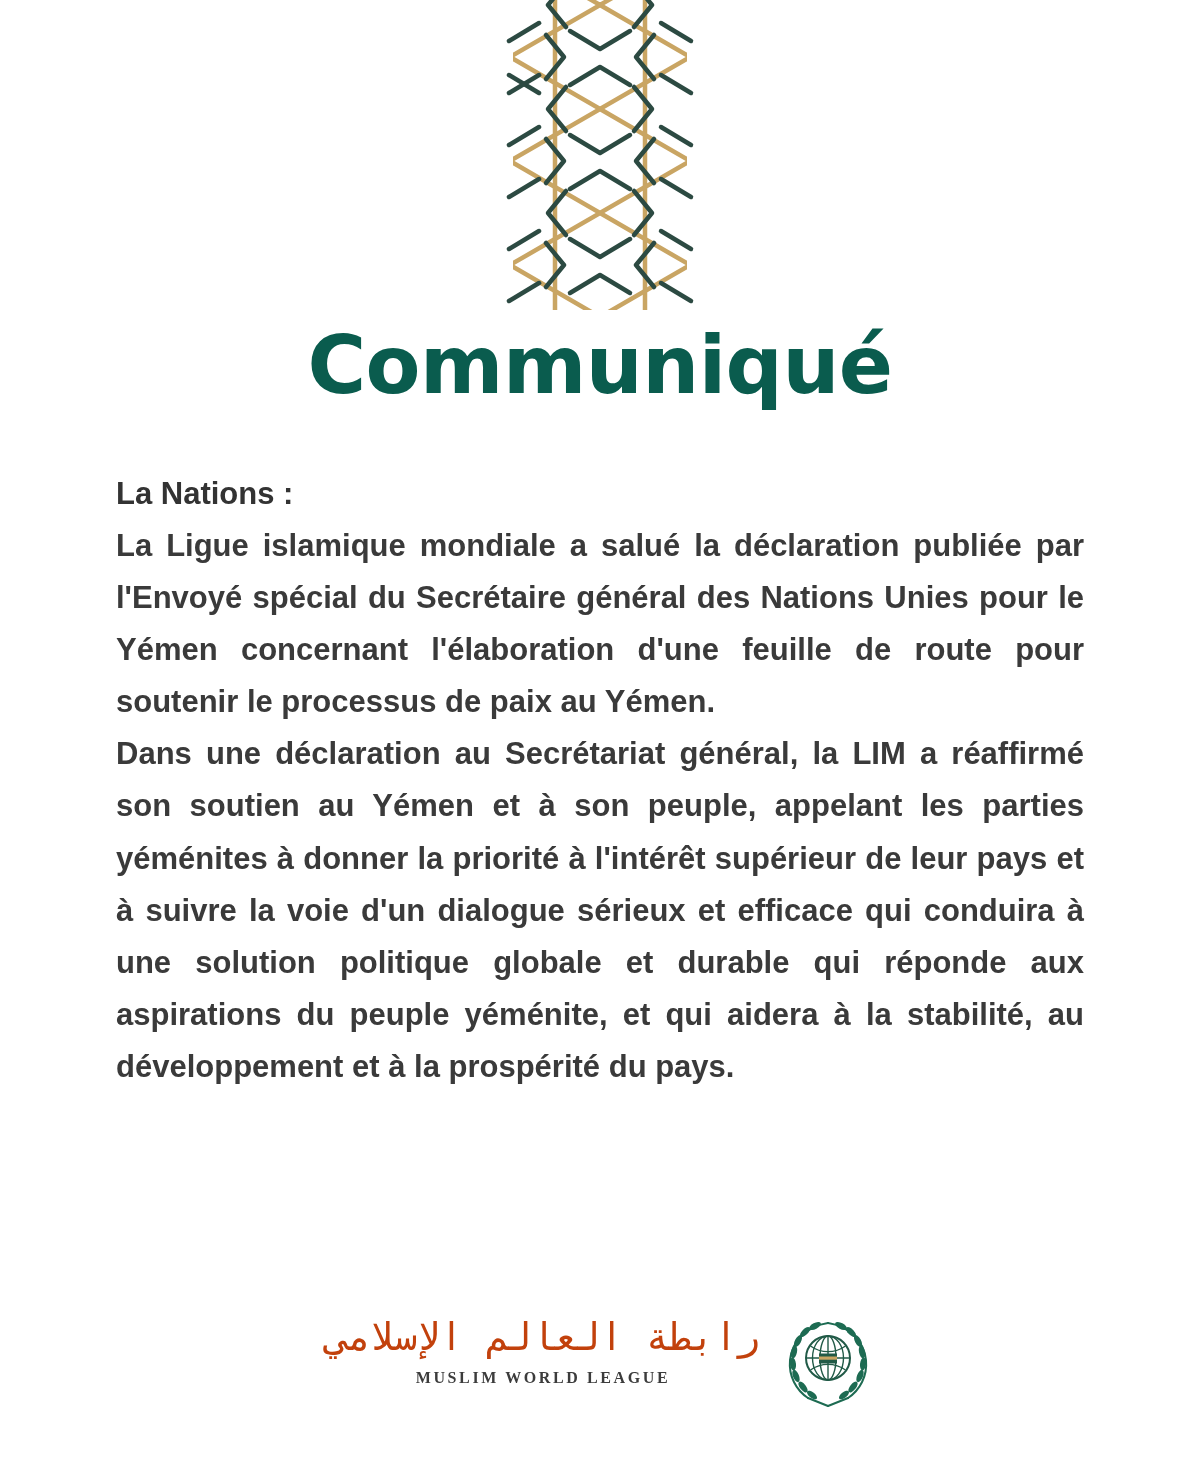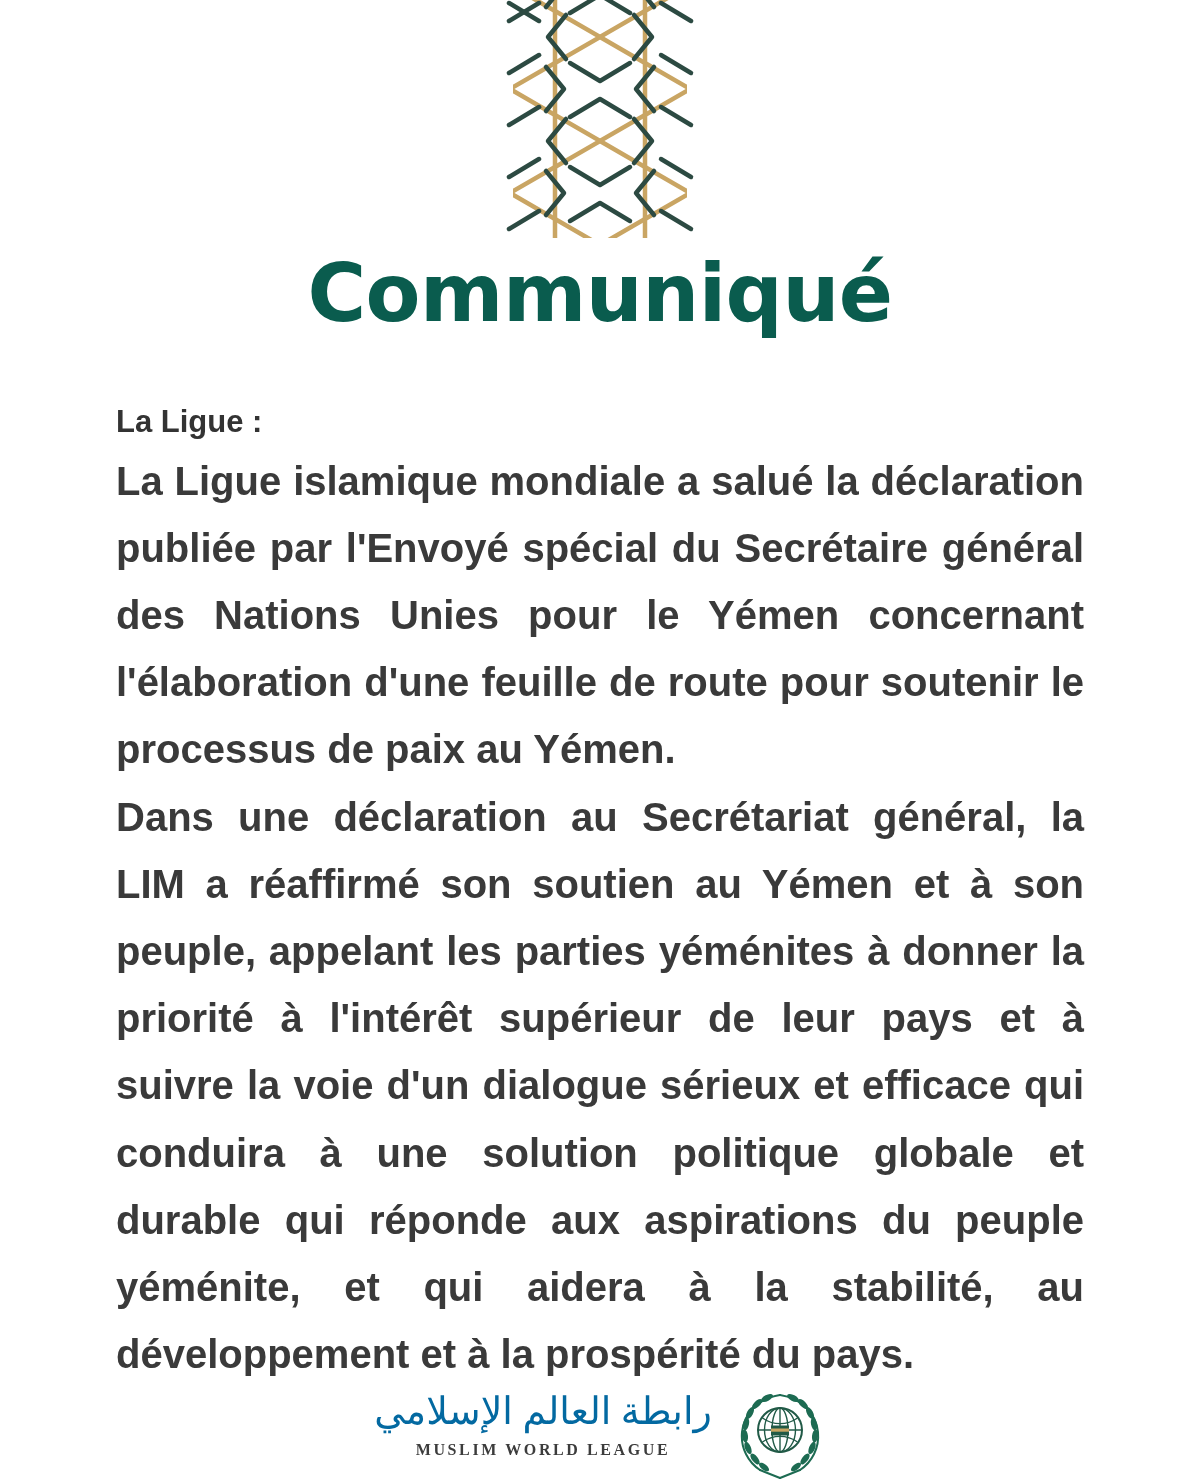--- a/index.html
+++ b/index.html
@@ -68,21 +68,21 @@
 
   .kicker {
     font-size: 31px;
     font-weight: 700;
     color: #333333;
     line-height: 1.55;
     margin-bottom: 2px;
   }
 
   .para {
-    font-size: 40px;
+    font-size: 31px;
     font-weight: 700;
     color: #3a3a3a;
     line-height: 1.68;
     text-align: justify;
     text-justify: inter-word;
   }
   .para + .para { }
   .para:last-child { text-align-last: left; }
   .para-1 { text-align-last: left; }
 
@@ -96,23 +96,23 @@
     margin-bottom: 72px;
     flex: 0 0 auto;
   }
   .wordmark {
     display: flex;
     flex-direction: column;
     align-items: center;
     padding-top: 2px;
   }
   .arabic {
-    font-family: Liberation Serif, serif;
+    font-family: Liberation Mono, monospace;
     font-size: 38px;
-    color: #0369a1;
+    color: #c2410c;
     direction: rtl;
     line-height: 1.15;
     white-space: nowrap;
     letter-spacing: 0px;
   }
   .latin {
     font-family: "Liberation Serif", serif;
     font-size: 16px;
     font-weight: 700;
     color: #3c3c3c;
@@ -225,21 +225,21 @@
         <rect x="694" y="0" width="506" height="310" fill="#ffffff"></rect>
       </g>
     </svg>
   </div>
 
   <div class="title-wrap">
     <h1 class="title">Communiqué</h1>
   </div>
 
   <div class="content">
-    <div class="kicker">La Ligue :</div>
+    <div class="kicker">La Nations :</div>
     <p class="para para-1">La Ligue islamique mondiale a salué la déclaration publiée par l'Envoyé spécial du Secrétaire général des Nations Unies pour le Yémen concernant l'élaboration d'une feuille de route pour soutenir le processus de paix au Yémen.</p>
     <p class="para para-2">Dans une déclaration au Secrétariat général, la LIM a réaffirmé son soutien au Yémen et à son peuple, appelant les parties yéménites à donner la priorité à l'intérêt supérieur de leur pays et à suivre la voie d'un dialogue sérieux et efficace qui conduira à une solution politique globale et durable qui réponde aux aspirations du peuple yéménite, et qui aidera à la stabilité, au développement et à la prospérité du pays.</p>
   </div>
 
   <div class="footer">
 
     <div class="wordmark">
       <div class="arabic">رابطة العالم الإسلامي</div>
       <div class="latin">MUSLIM WORLD LEAGUE</div>
     </div>

